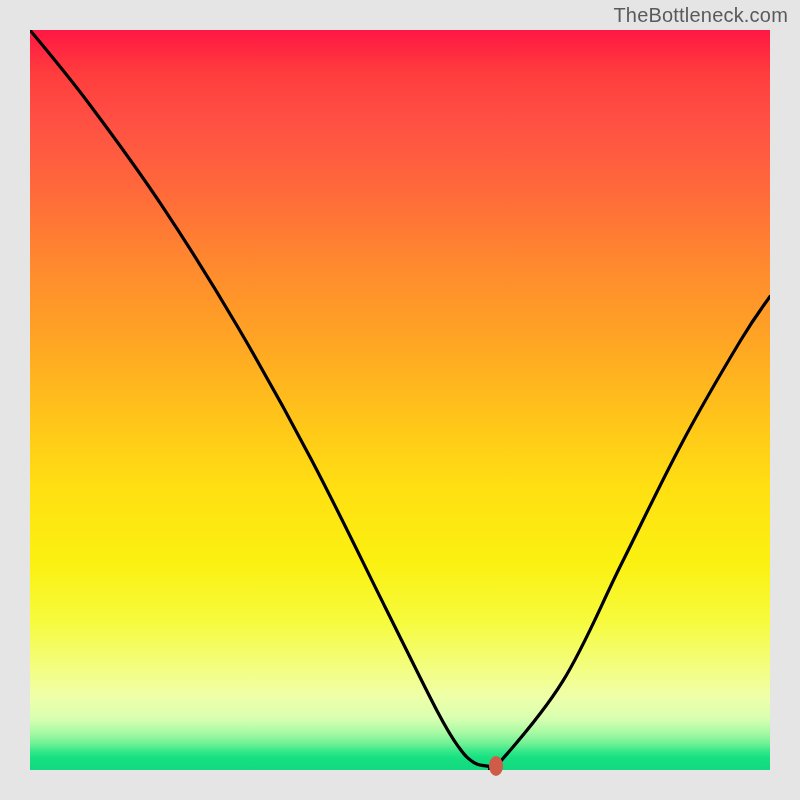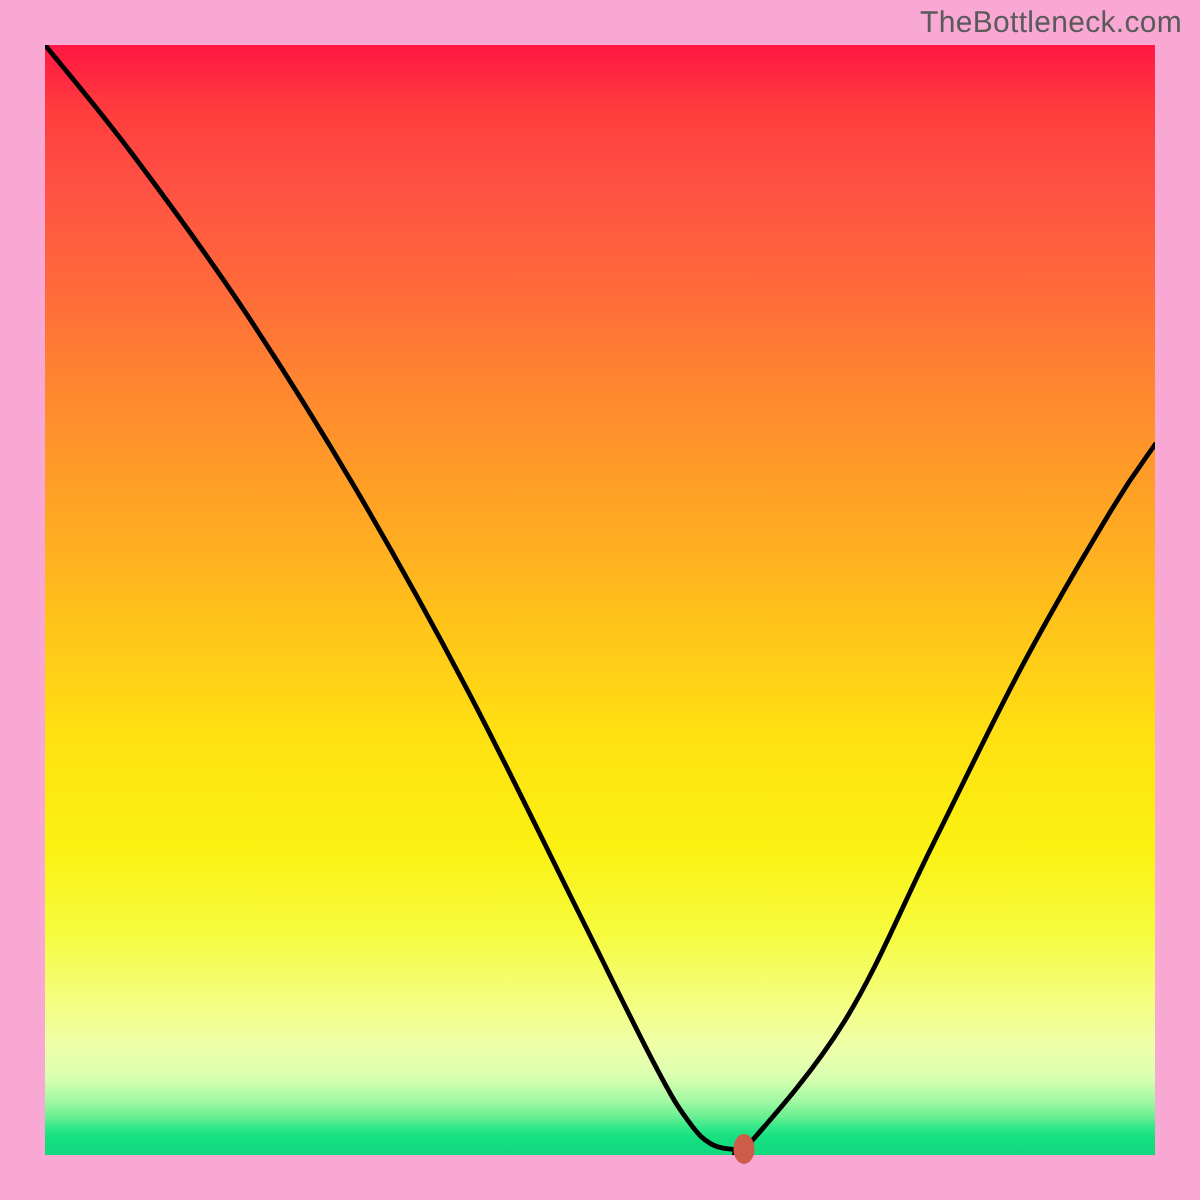--- a/index.html
+++ b/index.html
@@ -8,21 +8,21 @@
     width: 800px;
     height: 800px;
     background: #000;
     font-family: Arial, Helvetica, sans-serif;
     overflow: hidden;
   }
   .frame {
     position: relative;
     width: 800px;
     height: 800px;
-    background: #f9a8d4;
+    background: #e5e5e5;
   }
   .watermark {
     position: absolute;
     top: 4px;
     right: 12px;
     color: #5a5a5a;
     font-size: 20px;
     letter-spacing: 0.2px;
     font-weight: 500;
     z-index: 10;

